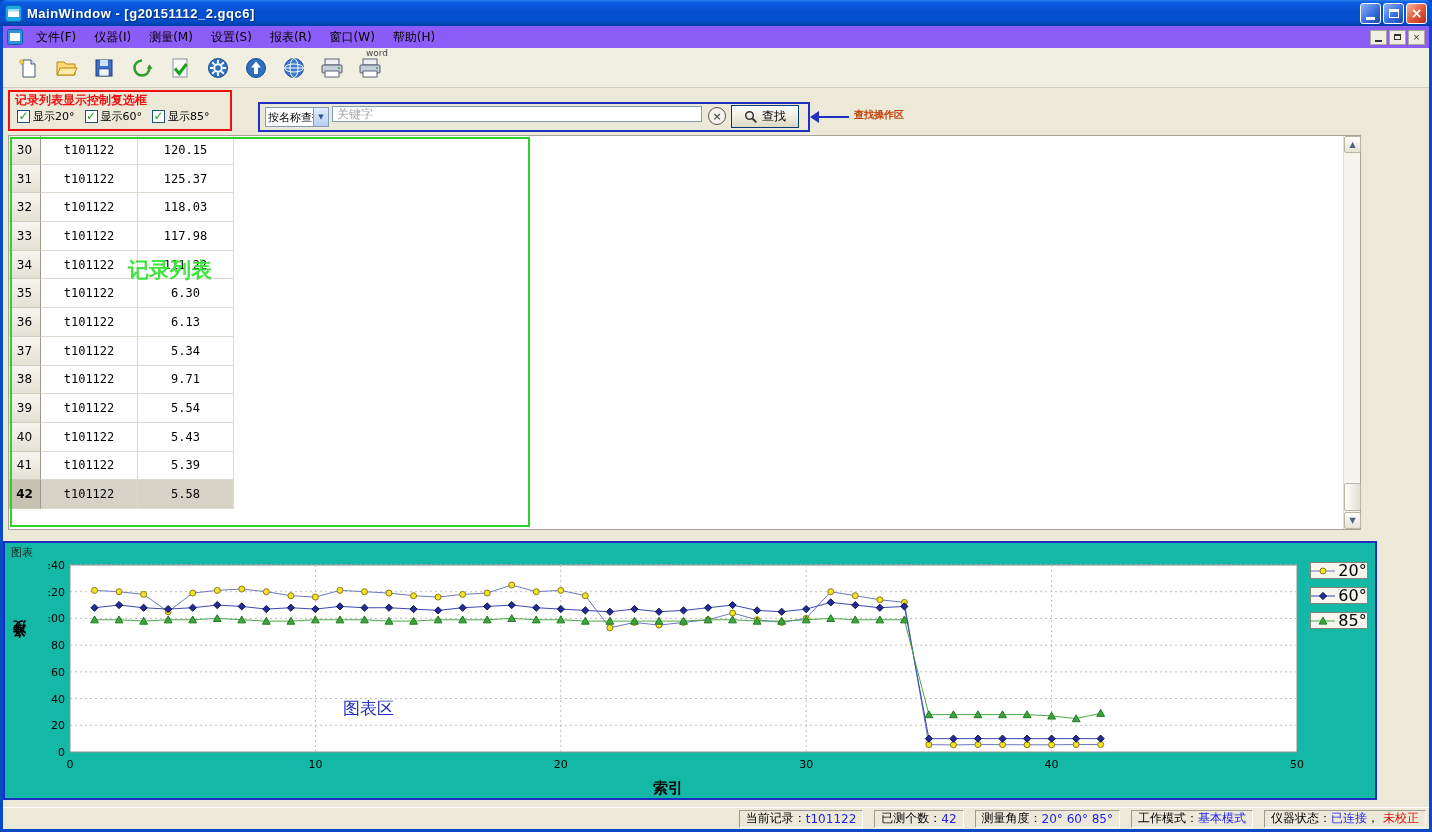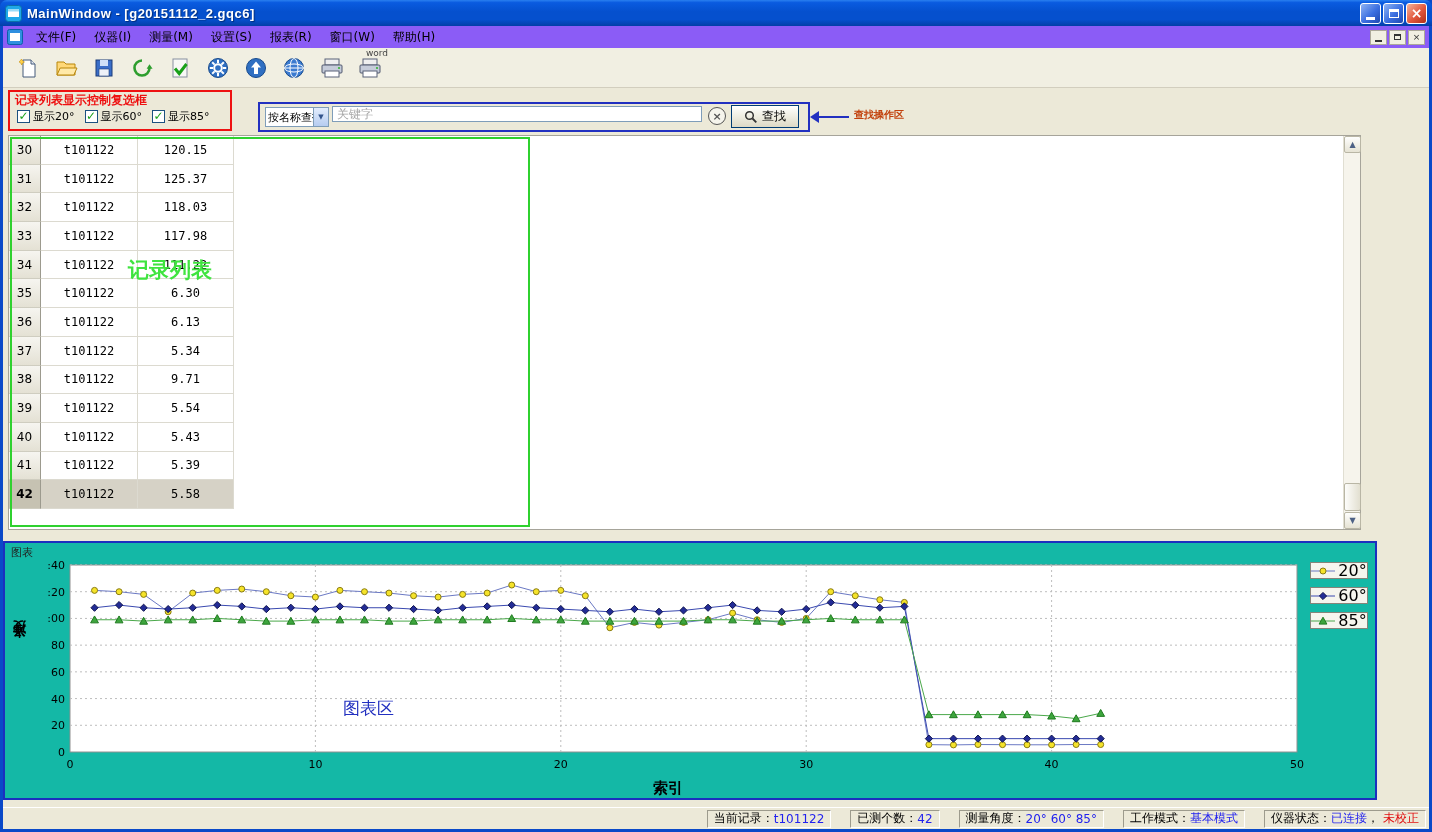--- a/index.html
+++ b/index.html
@@ -118,21 +118,21 @@
     writing-mode:vertical-rl; transform:rotate(180deg); letter-spacing:2px; z-index:3; }
   .xlab { position:absolute; left:648px; top:236px; font-size:15px; font-weight:bold; z-index:3; }
   .chart-area-label { position:absolute; left:338px; top:106px; color:#2230C0; font-size:17px; font-weight:normal; z-index:5;margin-top:48px; }
   .legend-col { position:absolute; left:1305px; top:19px; display:flex; flex-direction:column; gap:8px; z-index:3; }
   .legend-box { width:58px; height:17px; border:1px solid #86847A; background:#F6F5EE;
     display:flex; align-items:center; justify-content:center; gap:3px; font-size:16px; }
 
   
   .statusbar { position:absolute; left:0; bottom:0; width:100%; height:22px; background:#ECE9D8;
     border-top:1px solid #FFFFFF; display:flex; align-items:center; justify-content:flex-end;
-    padding:0 3px; gap:19px; }
+    padding:0 3px; gap:11px; }
   .sb-panel { height:18px; border:1px solid; border-color:#9D9B8D #FFFFFF #FFFFFF #9D9B8D;
     padding:1px 6px; display:flex; align-items:center; white-space:nowrap; font-size:12px; background:#ECE9D8; }
   .sb-blue { color:#2222EE; } .sb-red { color:#E01010; margin-left:4px; }
 </style>
 </head>
 <body>
 
 <div class="window">
 
   <div class="titlebar">

